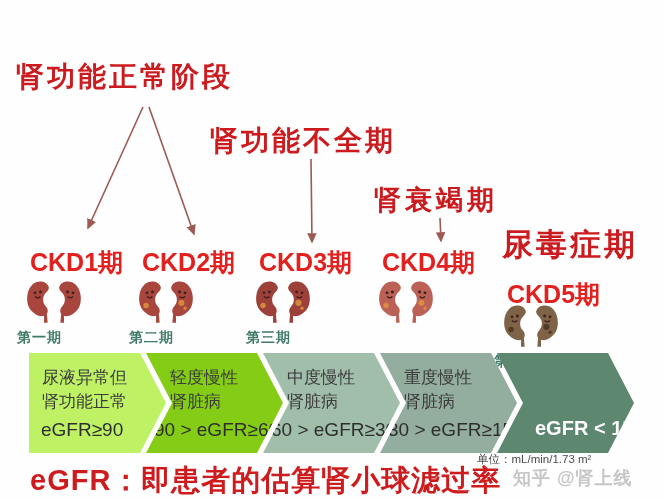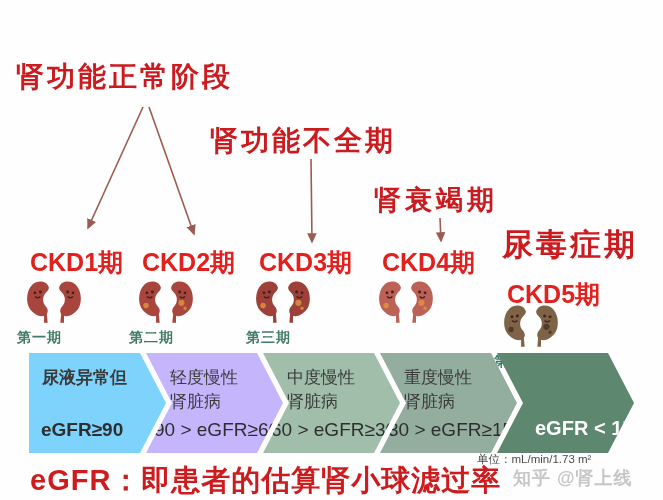--- a/index.html
+++ b/index.html
@@ -27,22 +27,22 @@
   }
   .col-5 .ckd-label{top:8px;margin-top:24px;}
   .kidney{position:relative;left:8px;margin-top:2px;}
   .period-label{font-size:14px;font-weight:bold;color:#417b68;margin-top:1px;letter-spacing:1px;}
   
   .bar{position:absolute;left:29px;top:353px;width:607px;height:100px;display:flex;}
   .seg{position:relative;flex:0 0 137px;width:137px;height:100px;}
   .seg + .seg{margin-left:-20px;}
   .seg-first{clip-path:polygon(0 0, calc(100% - 26px) 0, 100% 50%, calc(100% - 26px) 100%, 0 100%);}
   .seg-mid{clip-path:polygon(0 0, calc(100% - 26px) 0, 100% 50%, calc(100% - 26px) 100%, 0 100%, 26px 50%);}
-  .seg-1{background:#7dd3fc;font-weight:bold;}
-  .seg-2{background:#c4b5fd;}
+  .seg-1{background:#bef264;}
+  .seg-2{background:#84cc16;}
   .seg-3{background:#a0bea9;}
   .seg-4{background:#93ad9f;}
   .seg-5{background:#5e8770;}
   .seg-name{position:absolute;top:13px;left:24px;font-size:17px;line-height:24px;color:#3a3a3a;white-space:nowrap;}
   .seg-1 .seg-name{left:13px;}
   .seg-egfr{position:absolute;bottom:12px;left:8px;font-size:19px;color:#2e2e2e;white-space:nowrap;}
   .seg-1 .seg-egfr{left:12px;}
   .seg-5 .seg-name{top:24px;left:37px;font-weight:bold;color:#ffffff;font-size:17px;}
   .seg-5 .seg-egfr{left:38px;bottom:13px;font-weight:bold;color:#ffffff;font-size:20px;}
   
@@ -214,20 +214,21 @@
         <path d="M47,20 Q50,23 53,20" fill="none" stroke="#44201d" stroke-width="1.3"></path>
       </g>
     </svg>
     <div class="period-label">第五期</div>
   </div>
 
   <div class="bar">
     <div class="seg seg-first seg-1">
       <div class="seg-name">
         <div>尿液异常但</div>
+        <div>肾功能正常</div>
       </div>
       <div class="seg-egfr">eGFR≥90</div>
     </div>
     <div class="seg seg-mid seg-2">
       <div class="seg-name">
         <div>轻度慢性</div>
         <div>肾脏病</div>
       </div>
       <div class="seg-egfr">90 &gt; eGFR≥60</div>
     </div>

